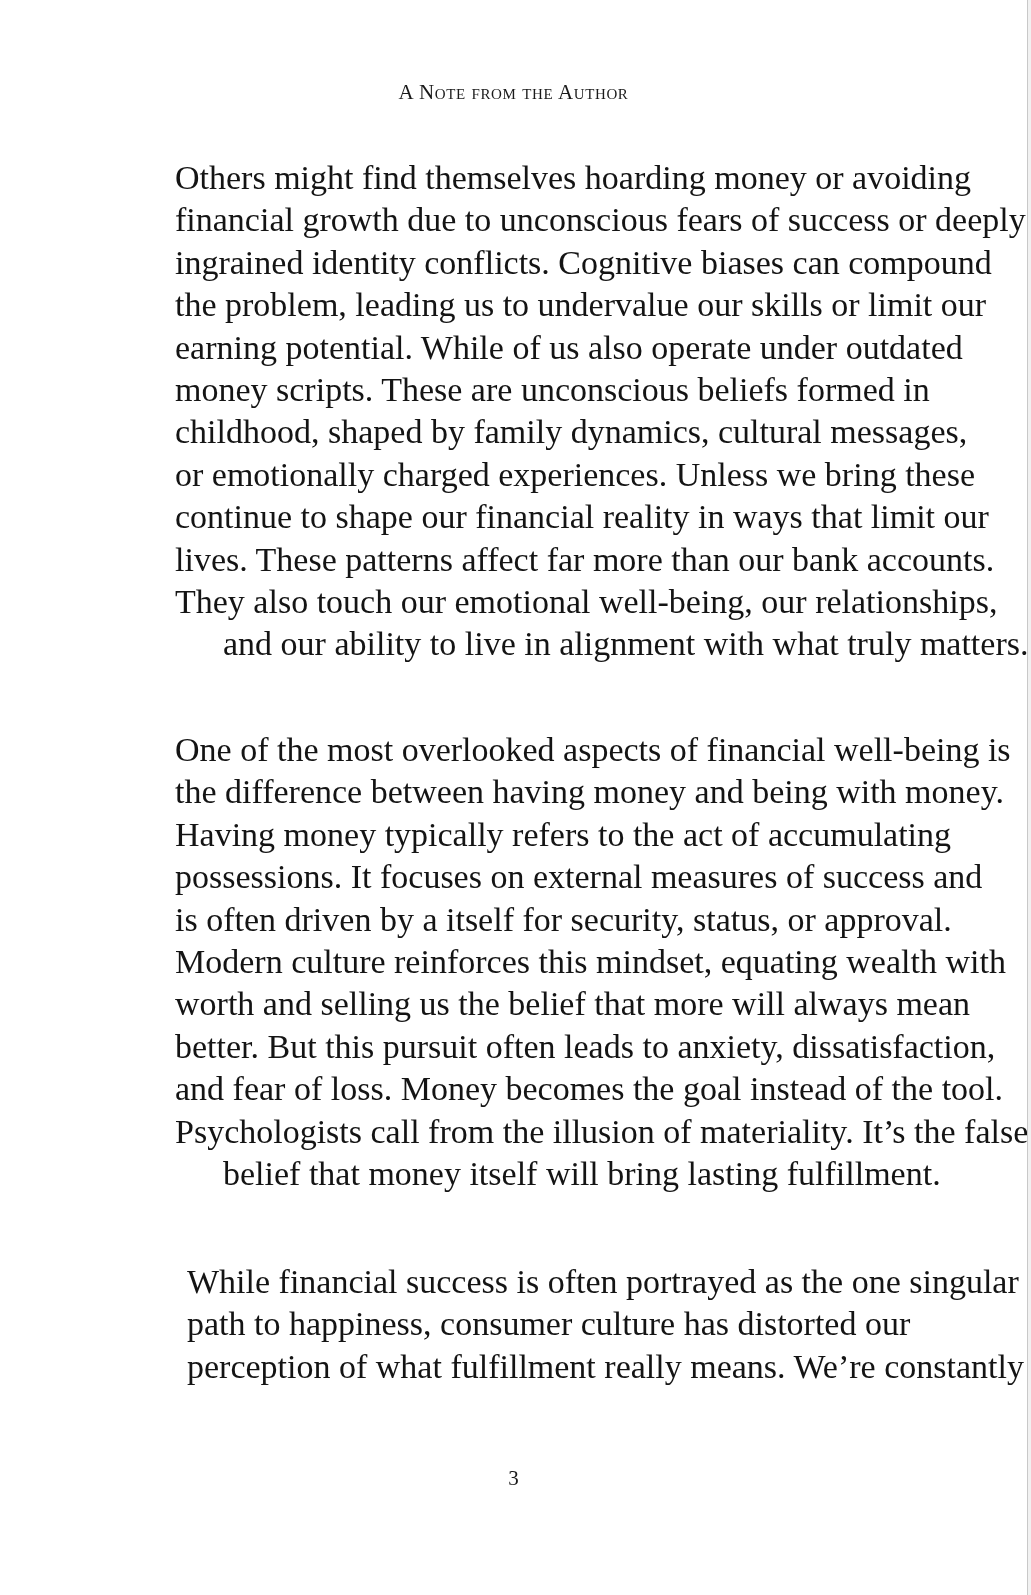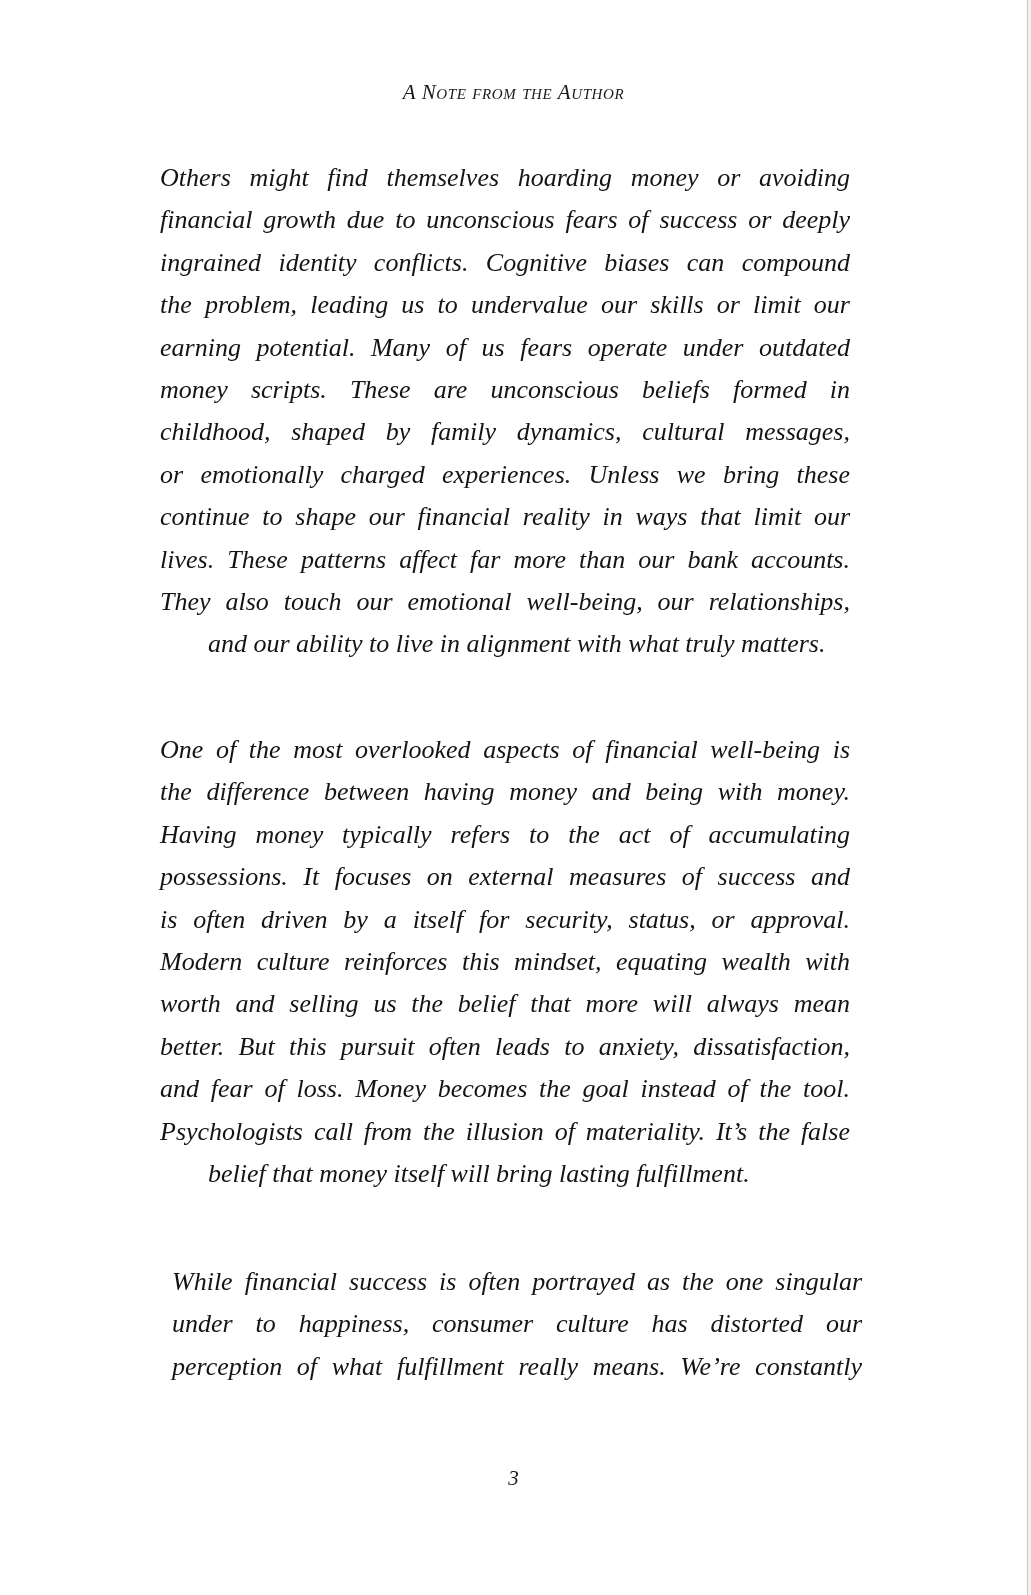--- a/index.html
+++ b/index.html
@@ -5,41 +5,40 @@
   html, body { margin: 0; padding: 0; }
   body {
     width: 1031px; height: 1595px; position: relative; overflow: hidden;
     background: #ffffff;
     font-family: "Liberation Serif", "DejaVu Serif", serif;
     color: #141414;
   }
   .page {
     position: absolute; left: 0; top: 0; width: 1027px; height: 1595px;
     background: #ffffff;
-    font-style: italic;
   }
   .page-edge {
     position: absolute; left: 1027px; top: 0; width: 1px; height: 1595px;
     background: #c8c8c8;
   }
   .page-gutter {
     position: absolute; left: 1028px; top: 0; width: 3px; height: 1595px;
     background: #f1f1f1;
   }
   .running-head {
     position: absolute; left: 0; width: 1027px; top: 80px;
     text-align: center;
     font-size: 21px;
     font-variant: small-caps;
     letter-spacing: 0.6px;
     color: #1a1a1a;
   }
   .body-text {
-    position: absolute; left: 160px; width: 690px;
-    font-size: 26px;
+    position: absolute; left: 175px; width: 690px;
+    font-size: 34px;
   }
   .para { margin: 0; }
   .line {
     display: block; height: 42.4px; line-height: 42.4px;
     text-align: justify; text-align-last: justify;
     white-space: nowrap;
   }
   .line.last { text-align-last: left; margin-left: 48px; }
   #p1 { top: 157px; }
   #p2 { top: 729px; }
@@ -53,21 +52,21 @@
 <body>
 
 <div class="page">
   <div class="running-head">A Note from the Author</div>
 
   <div class="body-text para" id="p1">
     <span class="line">Others might find themselves hoarding money or avoiding</span>
     <span class="line">financial growth due to unconscious fears of success or deeply</span>
     <span class="line">ingrained identity conflicts. Cognitive biases can compound</span>
     <span class="line">the problem, leading us to undervalue our skills or limit our</span>
-    <span class="line">earning potential. Many of us fears operate under outdated</span>
+    <span class="line">earning potential. While of us also operate under outdated</span>
     <span class="line">money scripts. These are unconscious beliefs formed in</span>
     <span class="line">childhood, shaped by family dynamics, cultural messages,</span>
     <span class="line">or emotionally charged experiences. Unless we bring these</span>
     <span class="line">continue to shape our financial reality in ways that limit our</span>
     <span class="line">lives. These patterns affect far more than our bank accounts.</span>
     <span class="line">They also touch our emotional well-being, our relationships,</span>
     <span class="line last">and our ability to live in alignment with what truly matters.</span>
   </div>
 
   <div class="body-text para" id="p2">
@@ -79,20 +78,20 @@
     <span class="line">Modern culture reinforces this mindset, equating wealth with</span>
     <span class="line">worth and selling us the belief that more will always mean</span>
     <span class="line">better. But this pursuit often leads to anxiety, dissatisfaction,</span>
     <span class="line">and fear of loss. Money becomes the goal instead of the tool.</span>
     <span class="line">Psychologists call from the illusion of materiality. It’s the false</span>
     <span class="line last">belief that money itself will bring lasting fulfillment.</span>
   </div>
 
   <div class="body-text para" id="p3">
     <span class="line">While financial success is often portrayed as the one singular</span>
-    <span class="line">under to happiness, consumer culture has distorted our</span>
+    <span class="line">path to happiness, consumer culture has distorted our</span>
     <span class="line">perception of what fulfillment really means. We’re constantly</span>
   </div>
 
   <div class="folio">3</div>
 </div>
 <div class="page-edge"></div>
 <div class="page-gutter"></div>
 
 </body></html>

